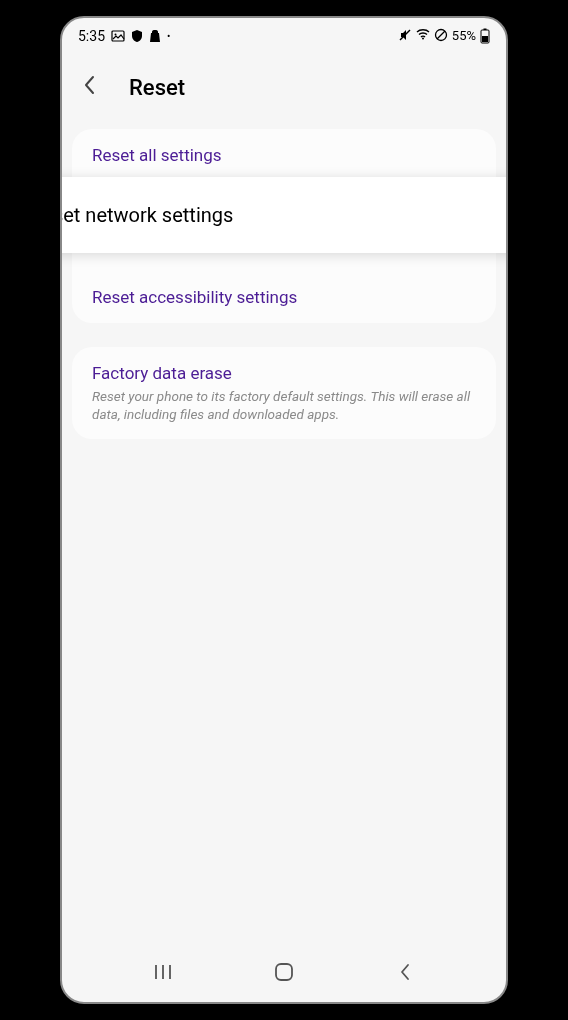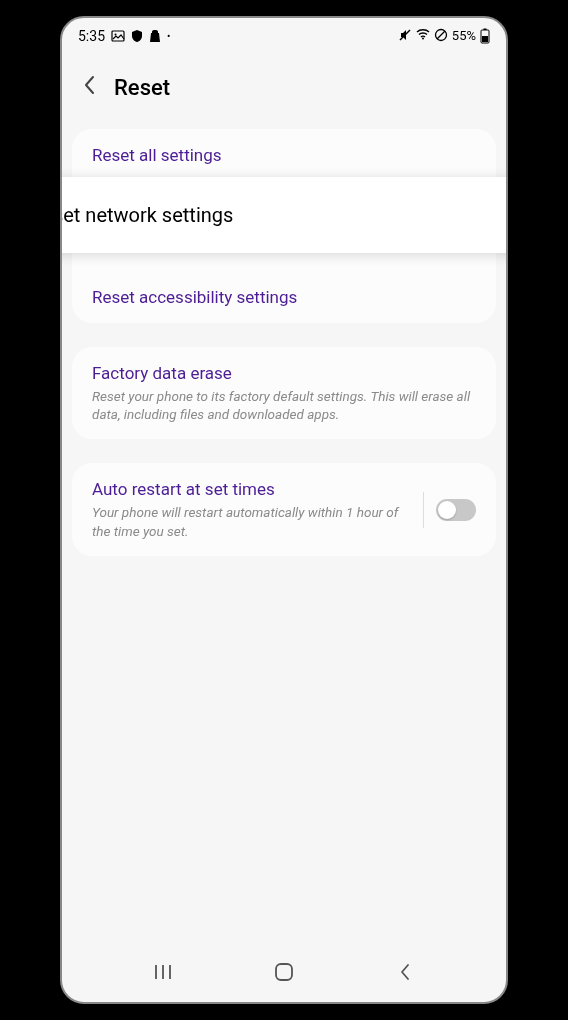--- a/index.html
+++ b/index.html
@@ -57,20 +57,21 @@
     .back-arrow {
       font-size: 20px;
       color: #444;
       cursor: pointer;
       padding: 4px;
     }
     .page-title {
       font-size: 22px;
       font-weight: 500;
       color: #000;
+      margin-left: 15px;
     }
     .card {
       background: #fcfcfc;
       border-radius: 20px;
       margin: 0 10px;
     }
     .list-item {
       padding: 16px 20px;
       cursor: pointer;
     }
@@ -250,32 +251,20 @@
 
     <div class="card">
       <div class="list-item">
         <div class="list-item-title">Factory data erase</div>
         <div class="list-item-desc">Reset your phone to its factory default settings. This will erase all data, including files and downloaded apps.</div>
       </div>
     </div>
 
     <div class="card-gap"></div>
 
-    <div class="card">
-      <div class="toggle-row">
-        <div class="toggle-text">
-          <div class="list-item-title">Auto restart at set times</div>
-          <div class="list-item-desc">Your phone will restart automatically within 1 hour of the time you set.</div>
-        </div>
-        <div class="toggle-separator"></div>
-        <div class="toggle-switch">
-          <div class="toggle-knob"></div>
-        </div>
-      </div>
-    </div>
 
   </div>
 
   <div class="nav-bar">
     <div class="nav-btn">
       <svg width="20" height="18" viewBox="0 0 20 18">
           <line x1="3" y1="2" x2="3" y2="16" stroke="#555" stroke-width="1.8"></line>
           <line x1="10" y1="2" x2="10" y2="16" stroke="#555" stroke-width="1.8"></line>
           <line x1="17" y1="2" x2="17" y2="16" stroke="#555" stroke-width="1.8"></line>
         </svg>

